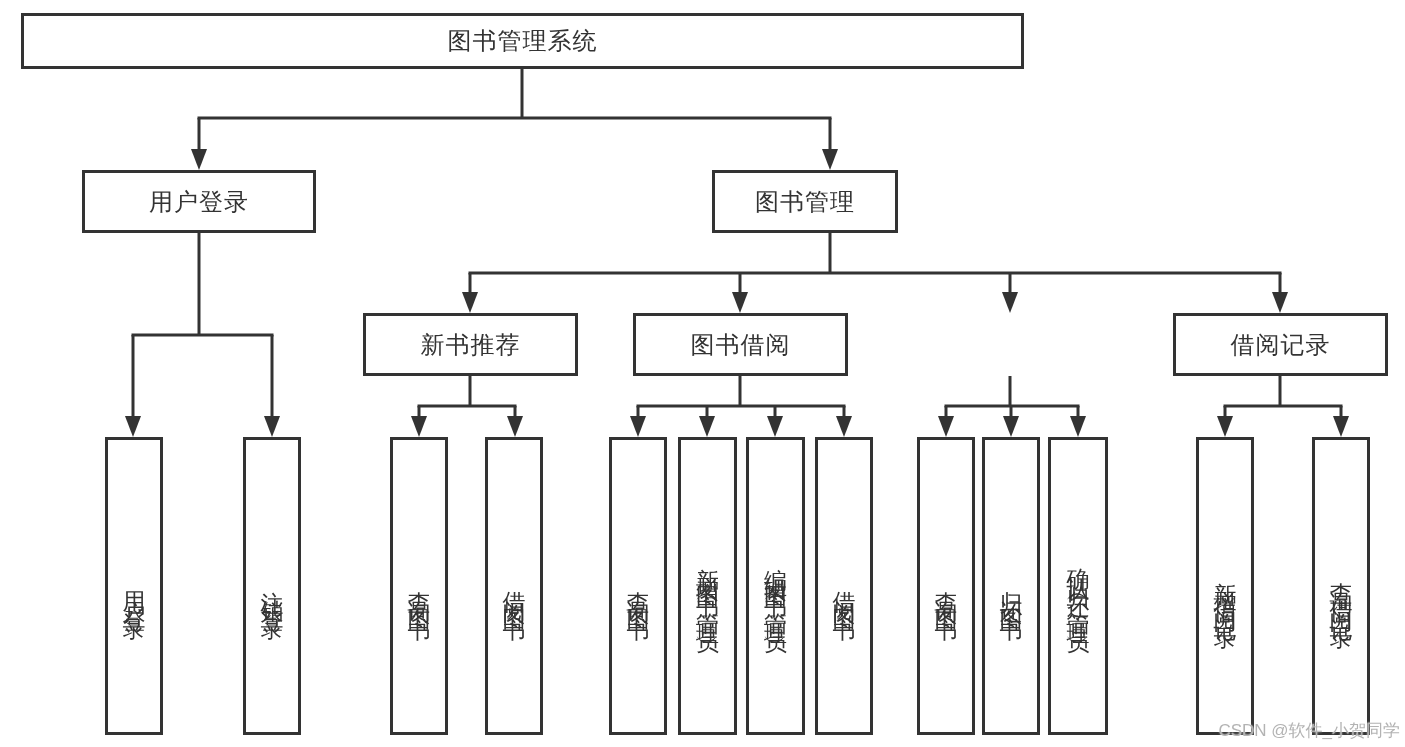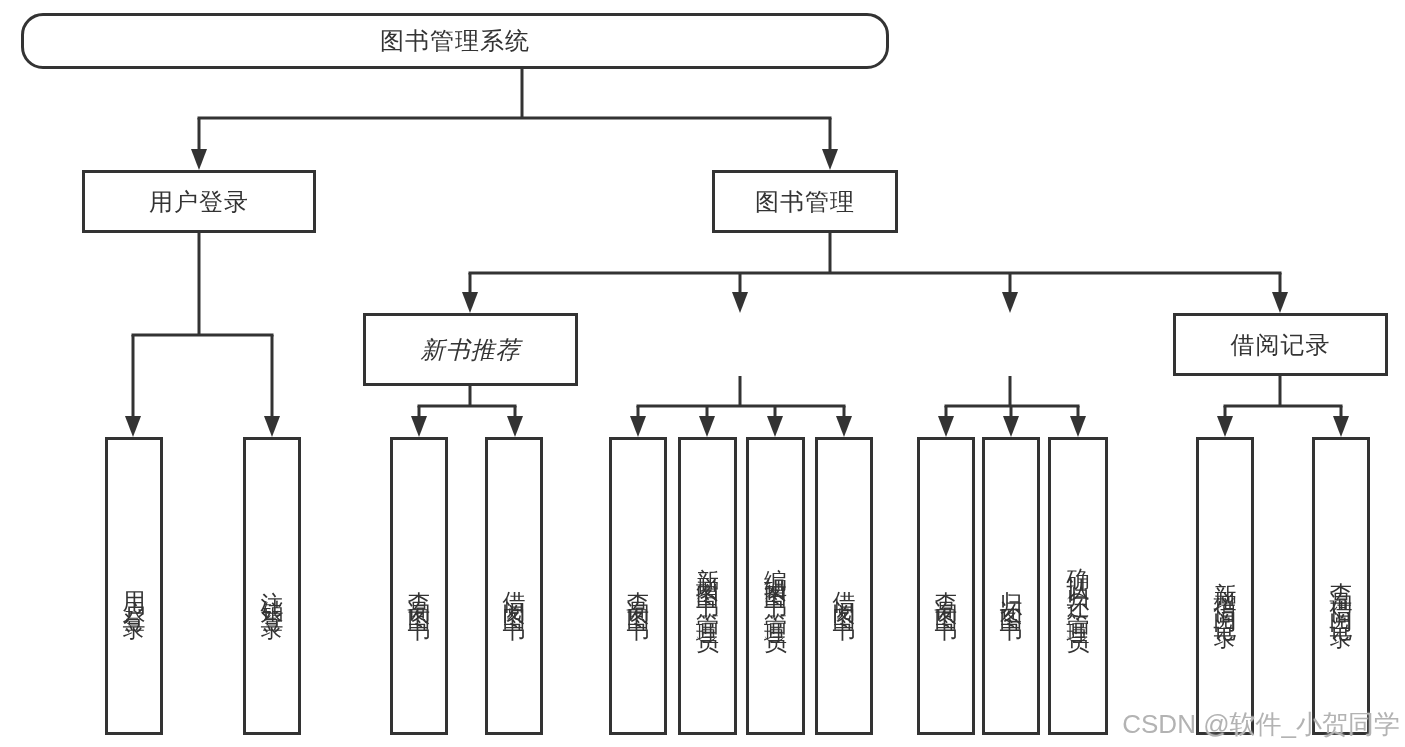--- a/index.html
+++ b/index.html
@@ -42,24 +42,24 @@
   }
   .box.v {
     writing-mode: vertical-rl;
     text-orientation: mixed;
     font-size: 23px;
     line-height: 1;
     letter-spacing: 9px;
     padding-top: 9px; 
   }
   
-  .n-root        { left: 21px;   top: 13px;  width: 868px; height: 56px; border-radius: 22px; }
+  .n-root        { left: 21px;   top: 13px;  width: 1003px; height: 56px; }
   .n-user-login  { left: 82px;   top: 170px; width: 234px;  height: 63px; }
   .n-book-mgmt   { left: 712px;  top: 170px; width: 186px;  height: 63px; }
-  .n-new-books   { left: 363px;  top: 313px; width: 215px;  height: 73px; font-style: italic; }
+  .n-new-books   { left: 363px;  top: 313px; width: 215px;  height: 63px; }
   .n-book-borrow { left: 633px;  top: 313px; width: 215px;  height: 63px; }
   .n-cur-borrow  { left: 903px;  top: 313px; width: 215px;  height: 63px; }
   .n-records     { left: 1173px; top: 313px; width: 215px;  height: 63px; }
 
   .leaf { top: 437px; height: 298px; }
   .n-login-leaf    { left: 105px;  width: 58px; }
   .n-logout-leaf   { left: 243px;  width: 58px; }
   .n-new-query     { left: 390px;  width: 58px; }
   .n-new-borrow    { left: 485px;  width: 58px; }
   .n-borrow-query  { left: 609px;  width: 58px; }
@@ -69,21 +69,21 @@
   .n-cur-query     { left: 917px;  width: 58px; }
   .n-cur-return    { left: 982px;  width: 58px; }
   .n-cur-confirm   { left: 1048px; width: 60px; }
   .n-records-add   { left: 1196px; width: 58px; }
   .n-records-query { left: 1312px; width: 58px; }
 
   .watermark {
     position: absolute;
     right: 5px;
     bottom: 5px;
-    font-size: 26px;
+    font-size: 17px;
     color: var(--watermark-color, #b3b3b3);
     z-index: 5;
     white-space: nowrap;
     text-shadow: 0 0 2px #ffffff;
   }
 </style>
 </head>
 <body>
 
 <div class="stage">
@@ -156,20 +156,21 @@
       <polygon points="1333,416 1349,416 1341,437"></polygon>
     </g>
   </svg>
 
   <div class="box h n-root">图书管理系统</div>
 
   <div class="box h n-user-login">用户登录</div>
   <div class="box h n-book-mgmt">图书管理</div>
 
   <div class="box h n-new-books">新书推荐</div>
+  <div class="box h n-book-borrow">图书借阅</div>
   <div class="box h n-records">借阅记录</div>
 
   <div class="box v leaf n-login-leaf">用户登录</div>
   <div class="box v leaf n-logout-leaf">注销登录</div>
   <div class="box v leaf n-new-query">查询图书</div>
   <div class="box v leaf n-new-borrow">借阅图书</div>
   <div class="box v leaf n-borrow-query">查询图书</div>
   <div class="box v leaf n-borrow-add">新增图书（管理员）</div>
   <div class="box v leaf n-borrow-edit">编辑图书（管理员）</div>
   <div class="box v leaf n-borrow-borrow">借阅图书</div>

